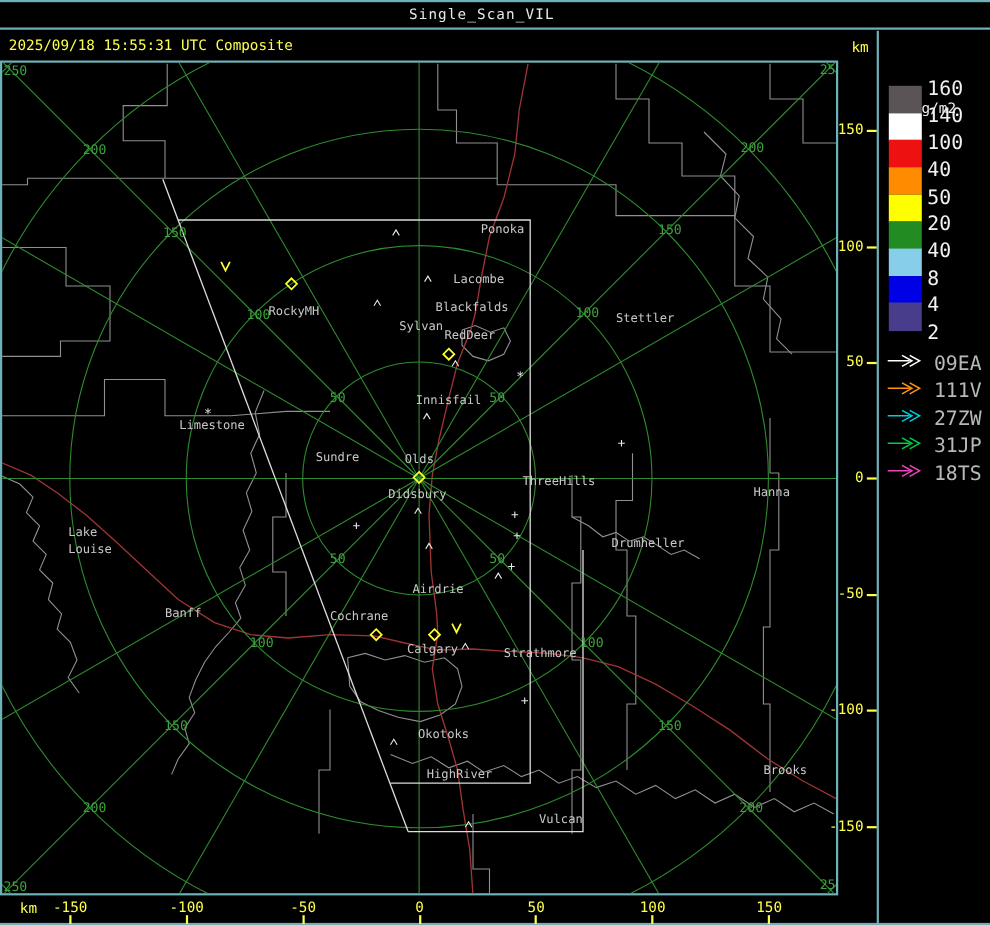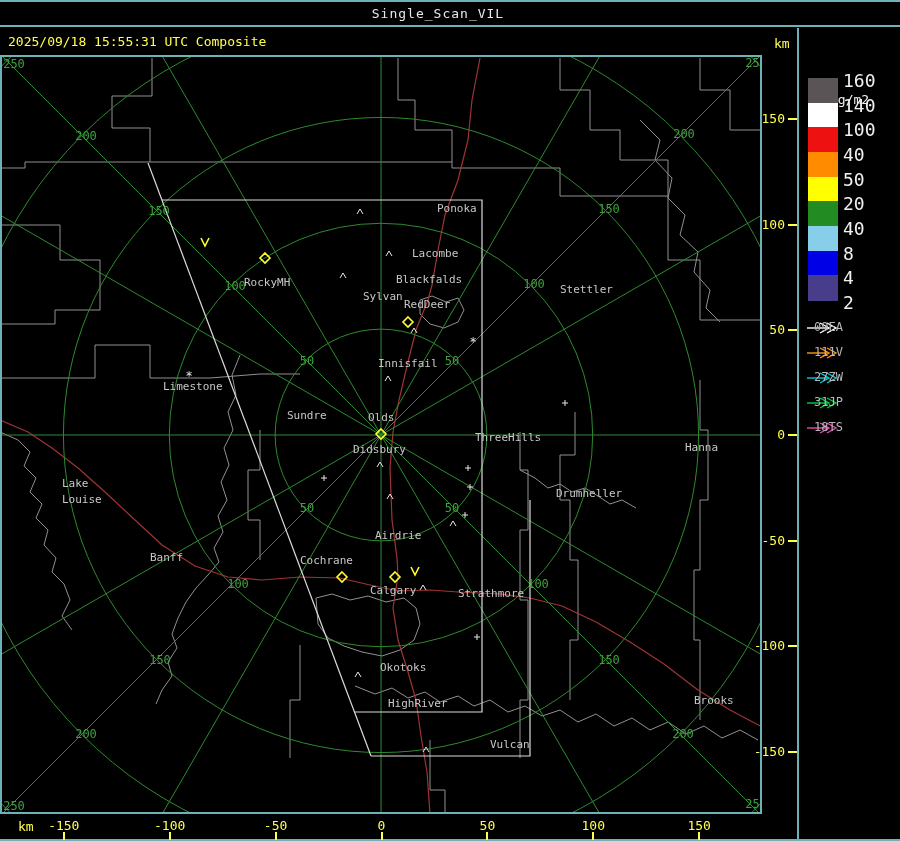--- a/index.html
+++ b/index.html
@@ -14,21 +14,21 @@
   #map-frame{position:absolute;left:0;top:55px;width:762px;height:759px;
        border:2px solid #6fb1b8;box-sizing:border-box;background:#000;}
   #map-svg{position:absolute;left:2px;top:57px;}
   #map-svg text{font-family:"DejaVu Sans Mono",monospace;}
   .rtick-label{position:absolute;width:42px;text-align:right;color:#ffff4d;font-size:13px;}
   .btick-label{position:absolute;width:60px;text-align:center;color:#ffff4d;font-size:13px;}
   .tickmark{position:absolute;background:#ffff4d;}
   #legend-unit{position:absolute;left:830px;top:44px;color:#f0f0f0;font-size:13px;margin-top:48px;}
   .swatch{position:absolute;left:808px;width:30px;}
   .thresh{position:absolute;left:843px;color:#f0f0f0;font-size:18px;}
-  .track-label{position:absolute;left:814px;color:#b8b8b8;font-size:12px;}
+  .track-label{position:absolute;left:849px;color:#b8b8b8;font-size:18px;}
   .track-arrow{position:absolute;left:805px;}
 </style>
 </head>
 <body>
 
 <div id="app">
   <div class="tealline" style="left:0;top:0;width:900px;height:2px"></div>
   <div id="title-bar">Single_Scan_VIL</div>
   <div class="tealline" style="left:0;top:25px;width:900px;height:2px"></div>
 

